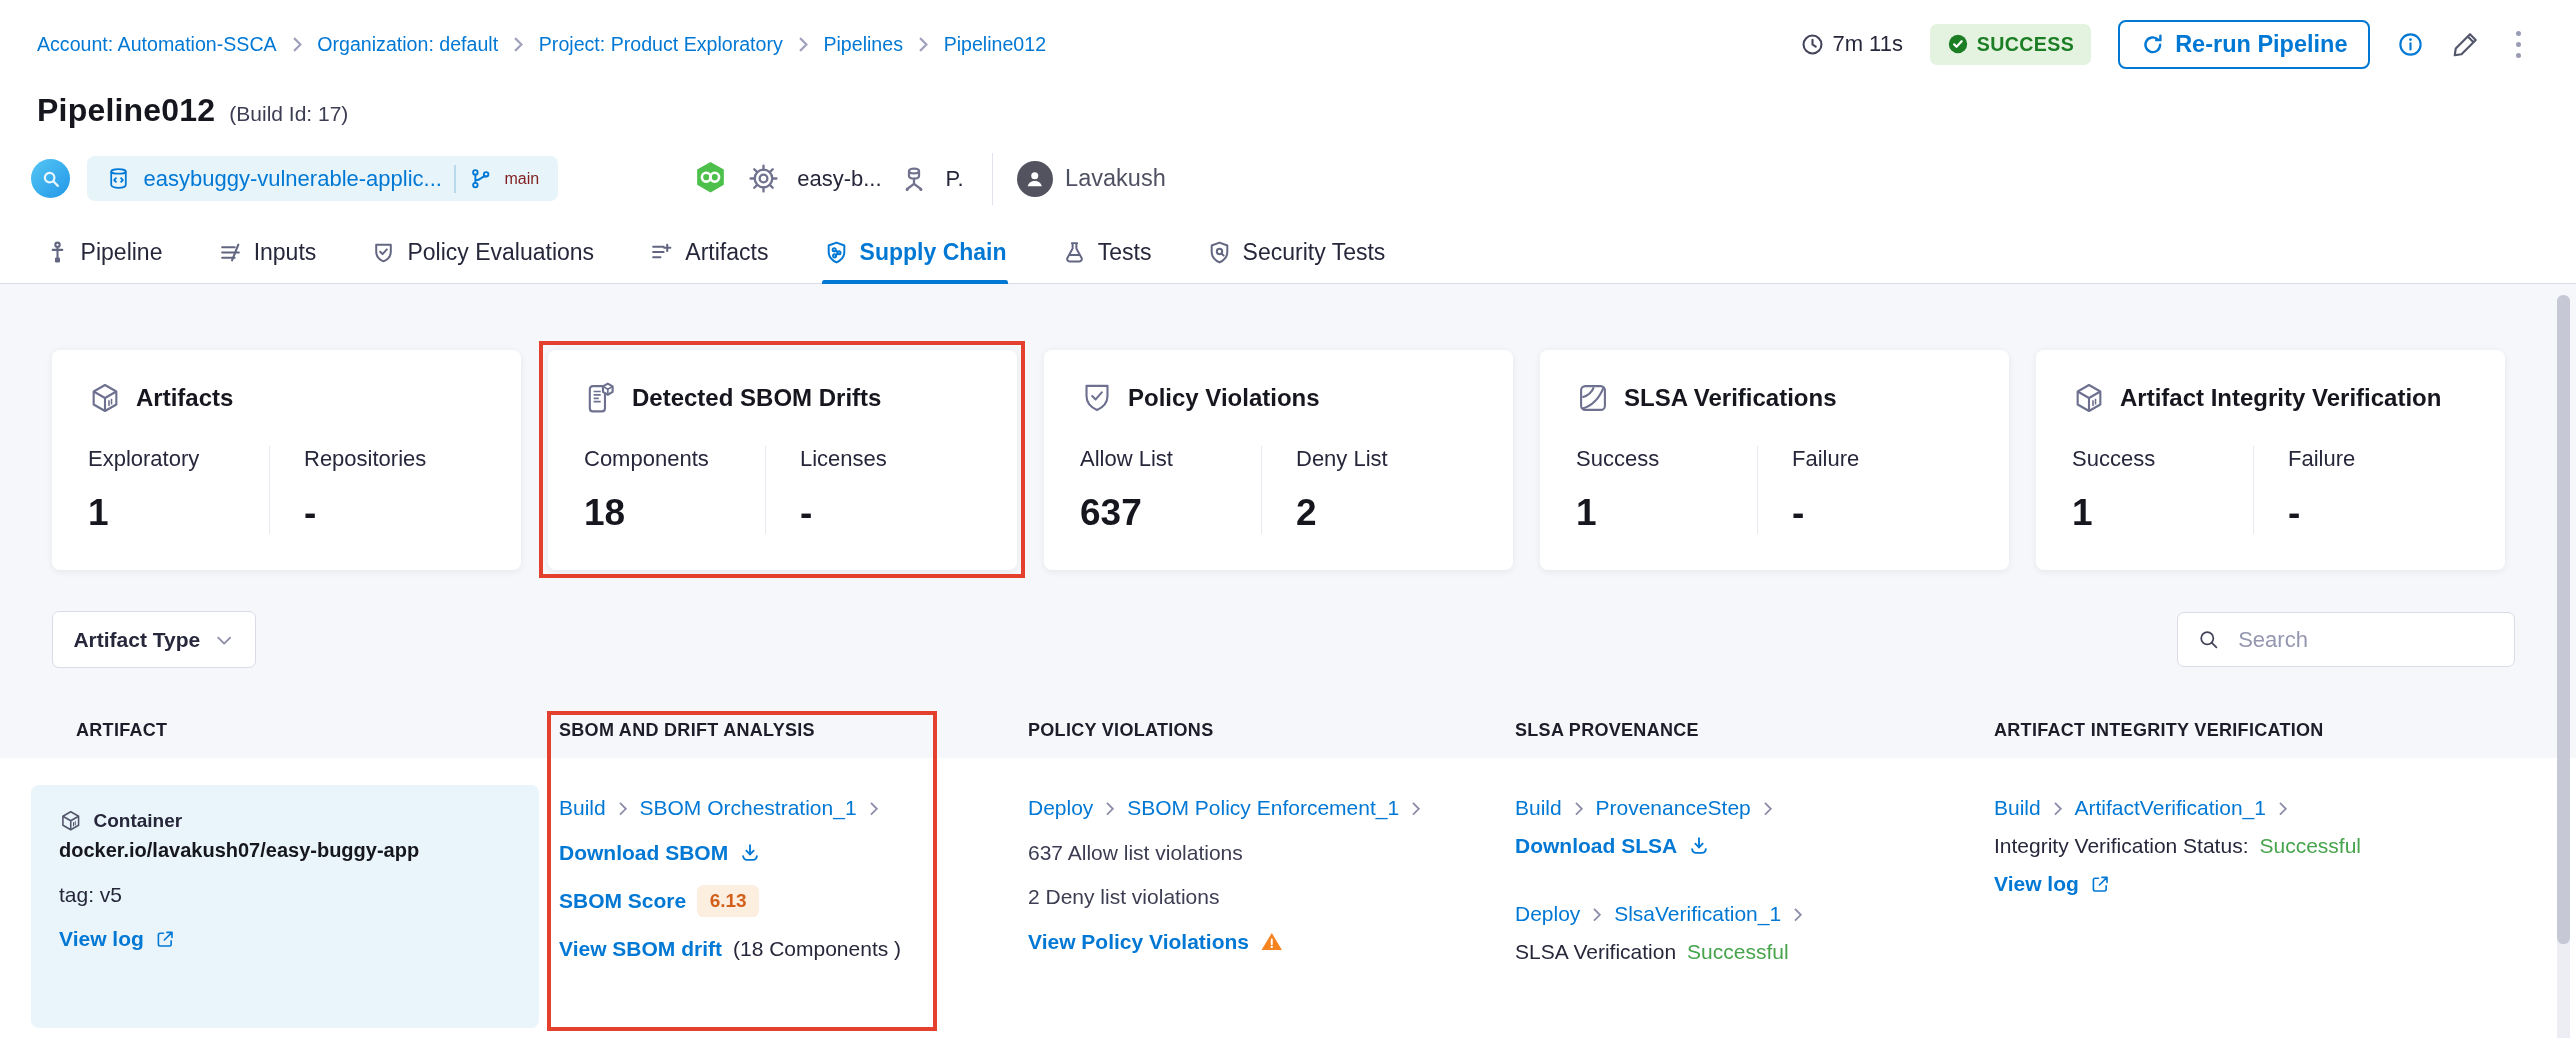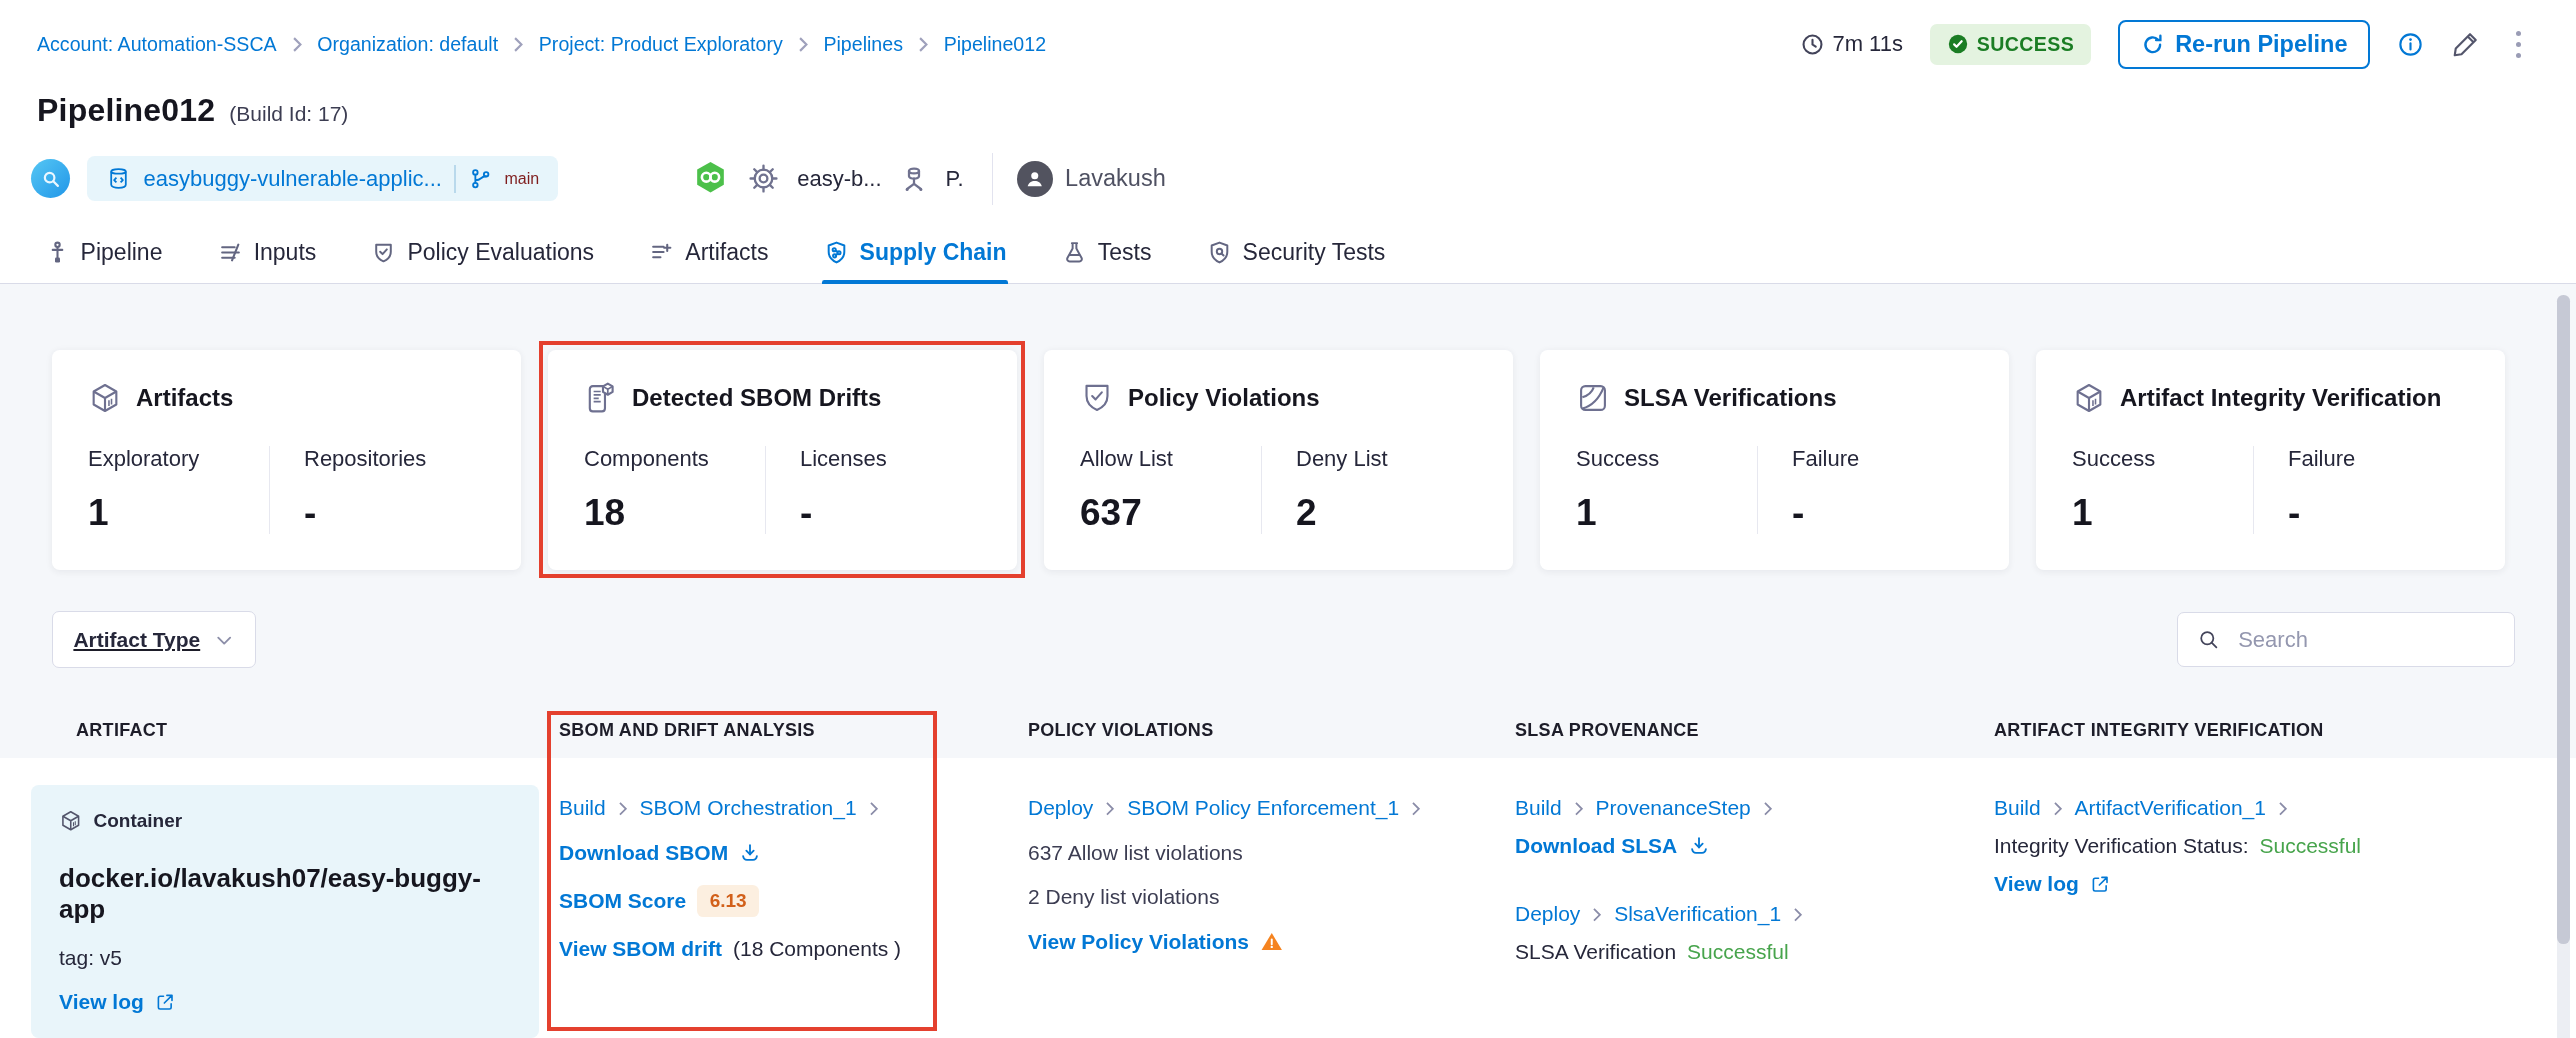--- a/index.html
+++ b/index.html
@@ -59,21 +59,21 @@
   .card-head{display:flex;align-items:center;gap:14px;}
   .card-title{font-size:24px;font-weight:700;color:#16161f;}
   .card-cols{display:flex;margin-top:31px;}
   .card-col{flex:1;}
   .card-col.second{border-left:1.6px solid #e7e8f0;padding-left:34px;}
   .card-label{font-size:22px;font-weight:500;color:#26273a;}
   .card-value{font-size:37px;font-weight:700;color:#16161f;margin-top:20.4px;}
   
   .filterbar{display:flex;align-items:center;justify-content:space-between;padding:41px 61px 0 52px;}
   .dropdown{display:flex;align-items:center;gap:14px;background:#fff;border:1.6px solid #d9dbe8;border-radius:7px;
-    height:55px;padding:0 20.4px;cursor:pointer;text-decoration:underline;}
+    height:55px;padding:0 20.4px;cursor:pointer;}
   .dropdown-label{font-size:21px;font-weight:600;color:#26273a;}
   .search-box{display:flex;align-items:center;gap:15.7px;background:#fff;border:1.6px solid #d9dbe8;border-radius:7px;
     height:55px;width:338px;padding:0 19px;box-sizing:border-box;}
   .search-box input{border:none;outline:none;font-size:22px;color:#26273a;flex:1;min-width:0;background:transparent;
     font-family:inherit;}
   .search-box input::placeholder{color:#9497af;}
   
   .table-wrap{position:relative;margin-top:52px;}
   .tgrid{display:grid;grid-template-columns:517px 480px 487px 479px auto;padding:0 55px 0 31px;}
   .thead .th{font-size:18px;font-weight:700;color:#1d1d29;letter-spacing:0.3px;}
@@ -83,21 +83,21 @@
   .cell{font-size:21px;color:#3c3d52;}
   .cell.c2{padding:11px 23.5px 0 11px;}
   .cell.c3,.cell.c4,.cell.c5{padding-top:11px;padding-right:23.5px;}
   .artifact-cell{background:#e9f5fa;border-radius:7.8px;margin-right:9.4px;padding:23.5px 28px;min-height:196px;}
   .steps{display:flex;align-items:center;gap:9.4px;flex-wrap:nowrap;white-space:nowrap;}
   .step-link{color:#0278d5;cursor:pointer;}
   .chev{color:#8a8ca8;}
   .action-link{color:#0278d5;font-weight:600;cursor:pointer;display:inline-flex;align-items:center;gap:11px;}
   .rowline{margin-top:20.4px;display:flex;align-items:center;gap:11px;}
   .rowline.first{margin-top:0;}
-  .img-name{font-size:26px;font-weight:700;color:#16161f;margin-top:31px;}
+  .img-name{font-size:20px;font-weight:700;color:#16161f;margin-top:7px;}
   .tag-line{margin-top:20.4px;color:#26273a;}
   .sig-line{display:flex;align-items:center;gap:20.4px;margin-top:17px;}
   .sig-label{font-weight:600;color:#26273a;}
   .sig-pill{background:#f2f2f9;border-radius:6.3px;padding:7px 15.7px;font-weight:700;color:#16161f;}
   .type-line{display:flex;align-items:center;gap:11px;color:#26273a;font-size:19px;font-weight:600;}
   .score-badge{background:#fcefe0;color:#d2601a;font-weight:700;font-size:19px;border-radius:6.3px;padding:4.7px 12.5px;}
   .plain{color:#3c3d52;}
   .dark{color:#26273a;}
   .green{color:#47a44c;}
   .gap30{height:23.5px;}

